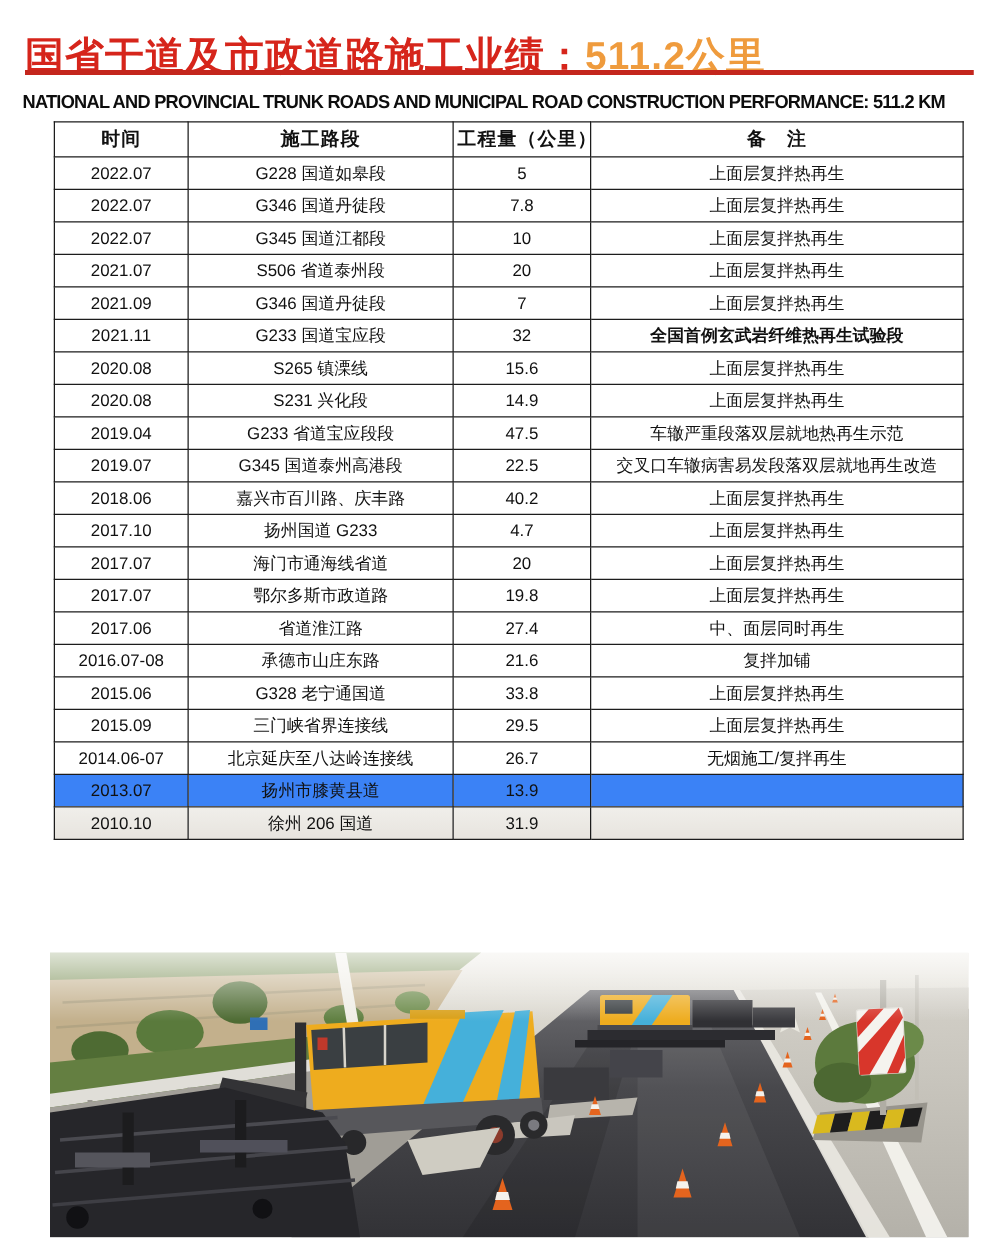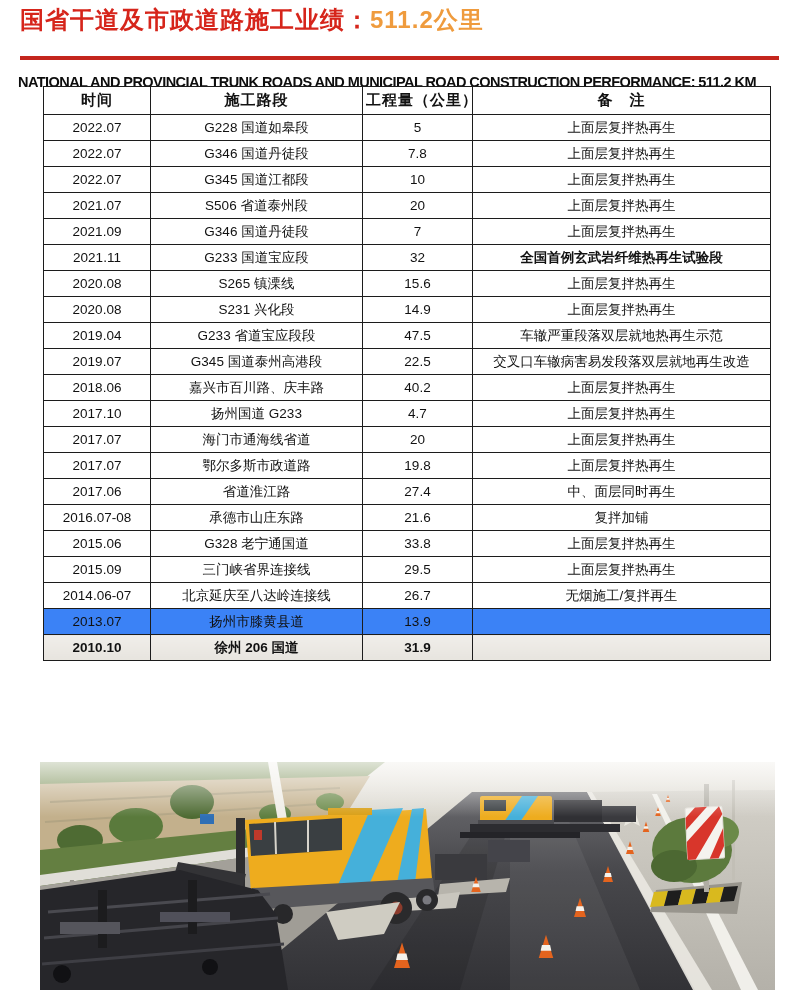--- a/index.html
+++ b/index.html
@@ -5,37 +5,37 @@
   :root{
     --title-red:#d6251b;
     --highlight-orange:#ef9b3d;
     --rule-red:#c4261d;
     --border-black:#1c1c1c;
   }
   html,body{margin:0;padding:0;background:#ffffff;}
   body{width:800px;height:1004px;position:relative;overflow:hidden;
        font-family:"Liberation Sans","DejaVu Sans",sans-serif;color:#111;}
   .page{position:absolute;inset:0;background:#fff;}
-  .main-title{position:absolute;left:20px;top:4px;font-size:24px;font-weight:bold;
+  .main-title{position:absolute;left:20px;top:24px;font-size:31px;font-weight:bold;
               color:var(--title-red);letter-spacing:1px;white-space:nowrap;}
   .main-title .highlight{color:var(--highlight-orange);}
   .title-rule{position:absolute;left:20px;top:56px;width:759px;height:4px;
               background:var(--rule-red);}
   .subtitle{position:absolute;left:18px;top:73px;width:770px;font-size:15px;
             font-weight:bold;color:#0d0d0d;letter-spacing:-0.6px;white-space:nowrap;
             transform:scaleX(.97);transform-origin:left center;}
-  table.perf{position:absolute;left:43px;top:86px;width:727px;border-collapse:collapse;
+  table.perf{position:absolute;left:43px;top:97px;width:727px;border-collapse:collapse;
              table-layout:fixed;background:#fff;}
   table.perf th,table.perf td{border:1.5px solid var(--border-black);text-align:center;
              vertical-align:middle;padding:0 3px;overflow:hidden;white-space:nowrap;}
   table.perf th{height:27px;font-size:15px;font-weight:bold;letter-spacing:1px;}
   table.perf td{height:25px;font-size:13.5px;}
   table.perf td.bold{font-weight:bold;}
   tr.over-photo-1 td{background:#3b82f6;}
-  tr.over-photo-2 td{background:linear-gradient(#f0eeea,#e7e4de);font-weight:bold;}
+  tr.over-photo-2 td{background:linear-gradient(#f0eeea,#e7e4de);}
   .photo-wrap{position:absolute;left:40px;top:762px;width:735px;height:228px;overflow:hidden;}
   .photo-wrap svg{display:block;}
 </style>
 </head>
 <body>
 
 <div class="page">
 
   <div class="main-title"><span>国省干道及市政道路施工业绩：</span><span class="highlight">511.2公里</span></div>
 

